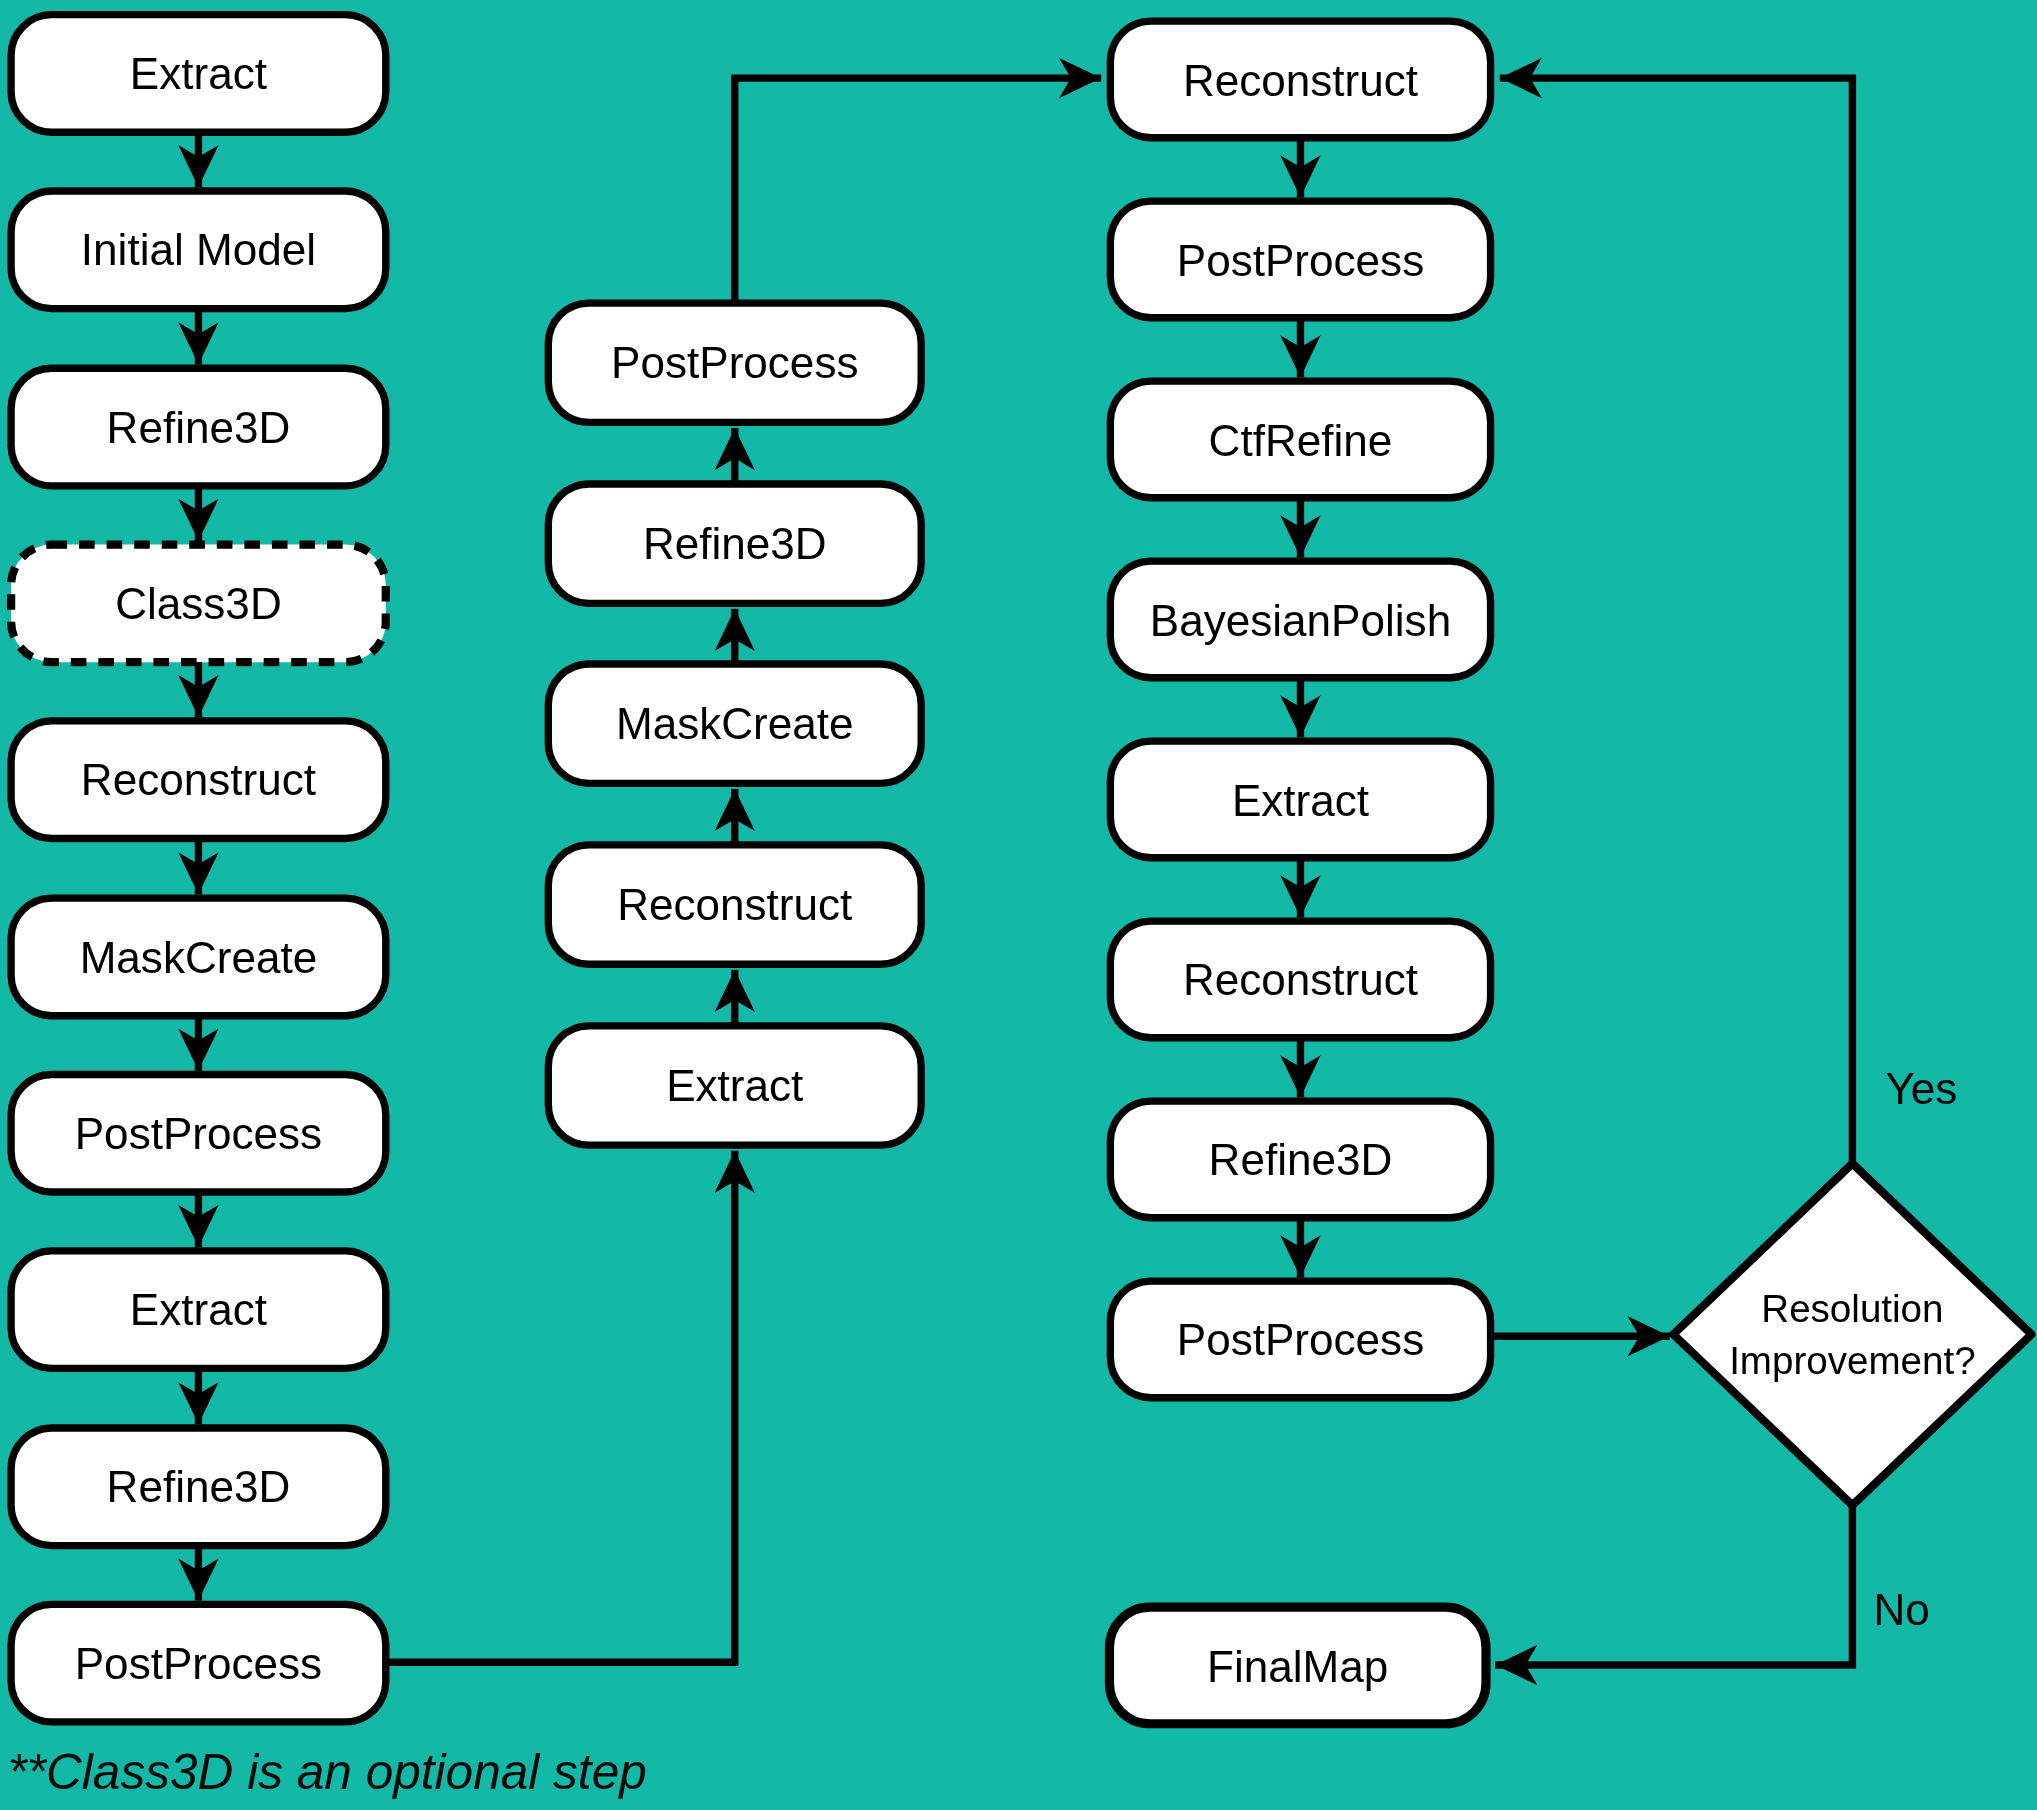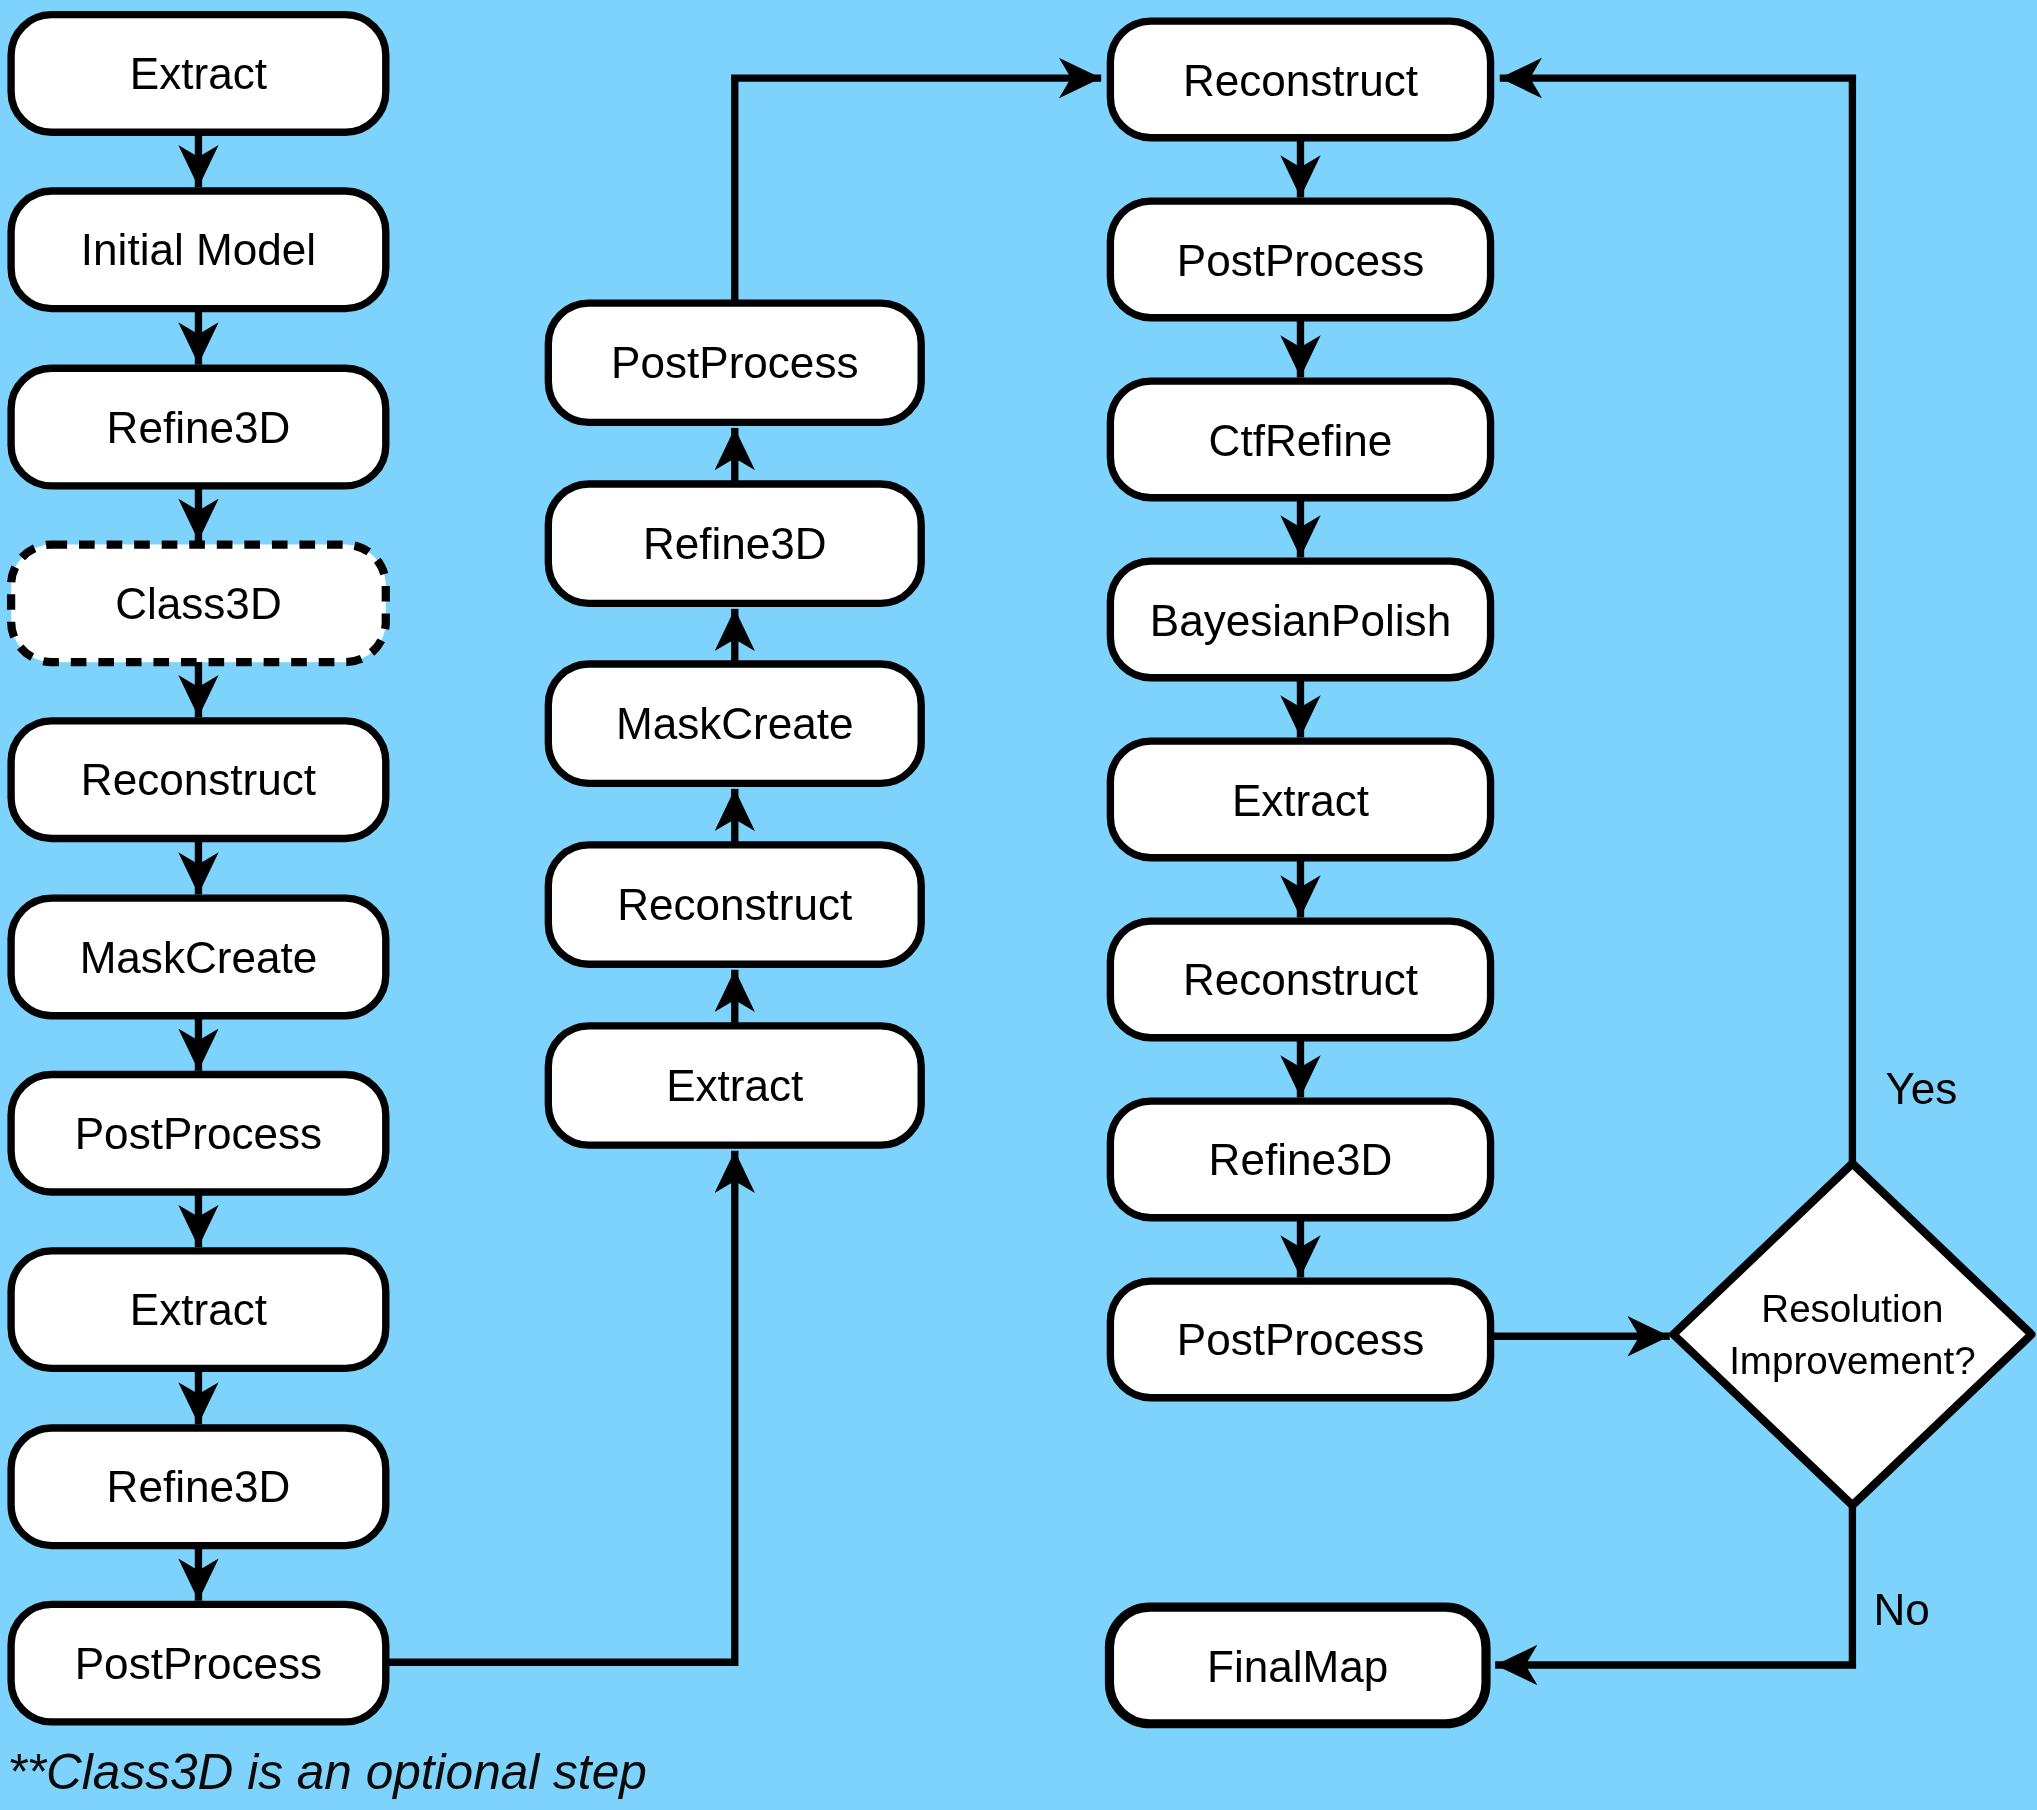--- a/index.html
+++ b/index.html
@@ -4,21 +4,21 @@
 <style>
   html, body {
     margin: 0;
     padding: 0;
     background: #ffffff;
   }
   .page {
     width: 2038px;
     height: 1811px;
     position: relative;
-    background: #7dd3fc;
+    background: #14b8a6;
     font-family: "Liberation Sans", "DejaVu Sans", sans-serif;
   }
   svg { display: block; }
   .node-box {
     fill: #ffffff;
     stroke: #000000;
     stroke-width: 8;
   }
   .node-box.dashed {
     stroke-width: 9;

